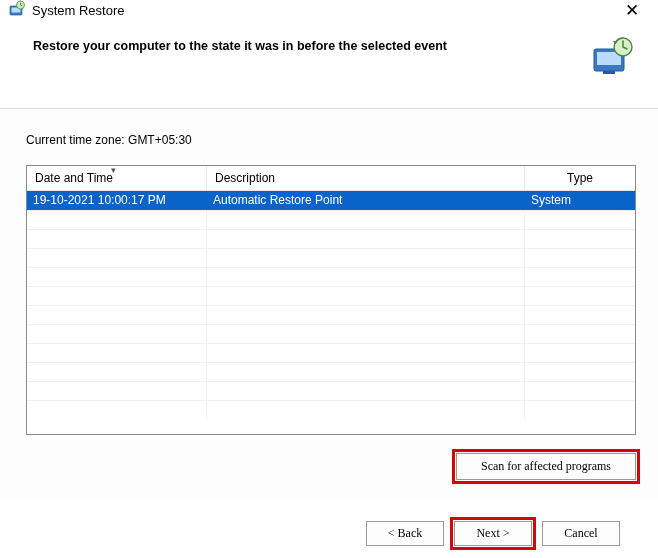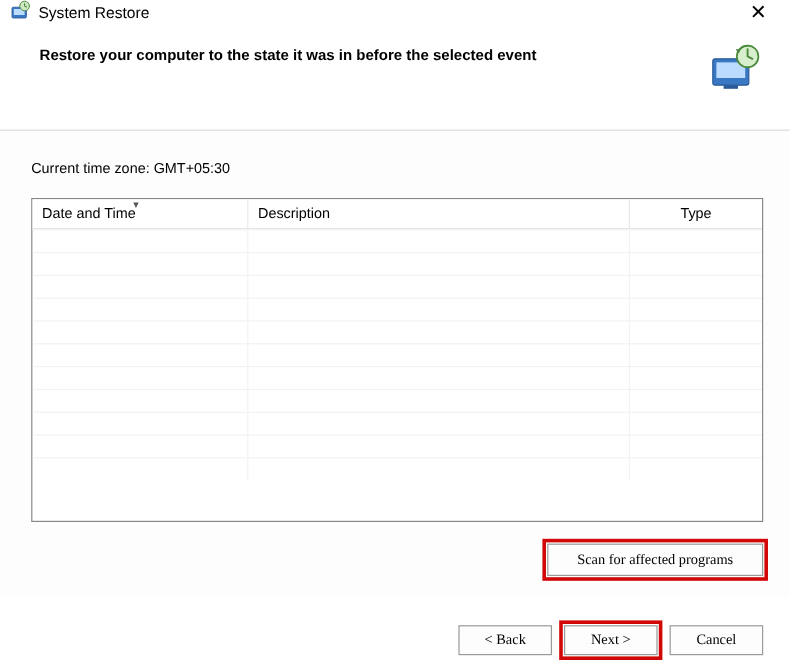--- a/index.html
+++ b/index.html
@@ -123,21 +123,21 @@
     color: #000000;
     min-width: 78px;
     text-align: center;
     cursor: default;
   }
   .btn.scan { min-width: 180px; padding: 5px 14px; }
   .hl-red { outline: 3px solid #d20808; outline-offset: 1px; }
   .footer {
     position: absolute;
     bottom: 12px;
-    right: 22px;
+    right: 38px;
     display: flex;
     gap: 10px;
   }
 </style>
 </head>
 <body>
 
 <div class="titlebar">
   <span class="app-icon">
     <svg width="18" height="18" viewBox="0 0 18 18">
@@ -172,20 +172,25 @@
   <div class="grid">
     <div class="grid-header">
       <div class="gh col-dt">
         <span>Date and Time</span>
         <span class="sort-caret">▾</span>
       </div>
       <div class="gh col-desc">Description</div>
       <div class="gh col-type">Type</div>
     </div>
     <div class="grid-body">
+      <div class="row selected">
+        <div class="cell col-dt">19-10-2021 10:00:17 PM</div>
+        <div class="cell col-desc">Automatic Restore Point</div>
+        <div class="cell col-type">System</div>
+      </div>
       <div class="gridspacer">
           <div class="col-dt"></div>
           <div class="col-desc"></div>
           <div></div>
         </div>
       <div class="gridspacer">
           <div class="col-dt"></div>
           <div class="col-desc"></div>
           <div></div>
         </div>

